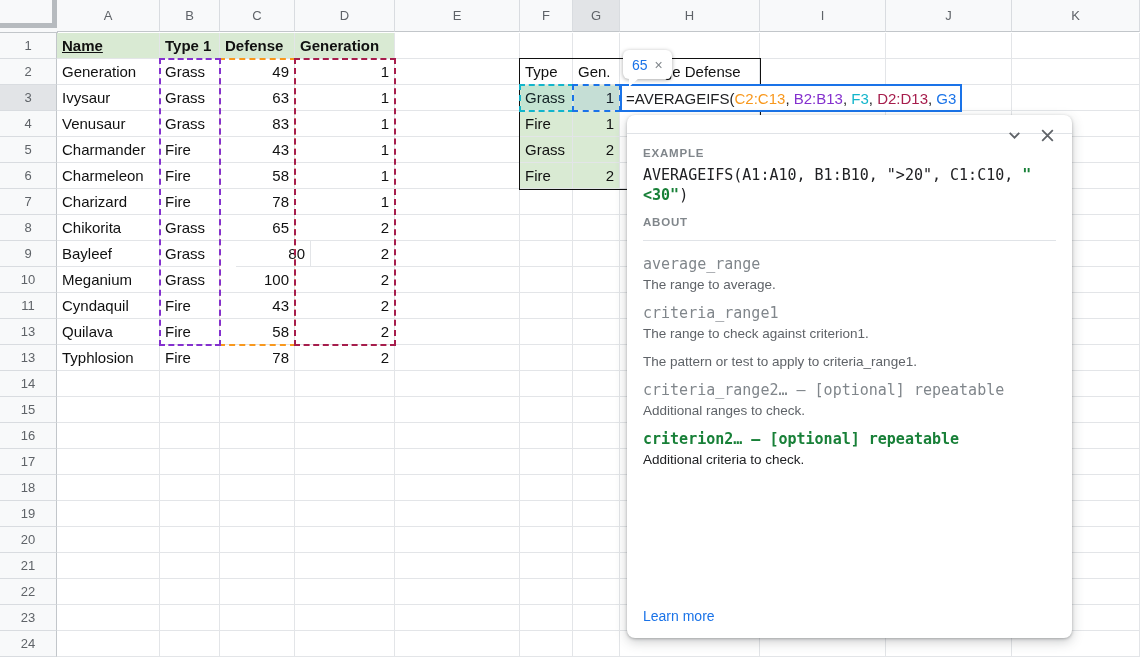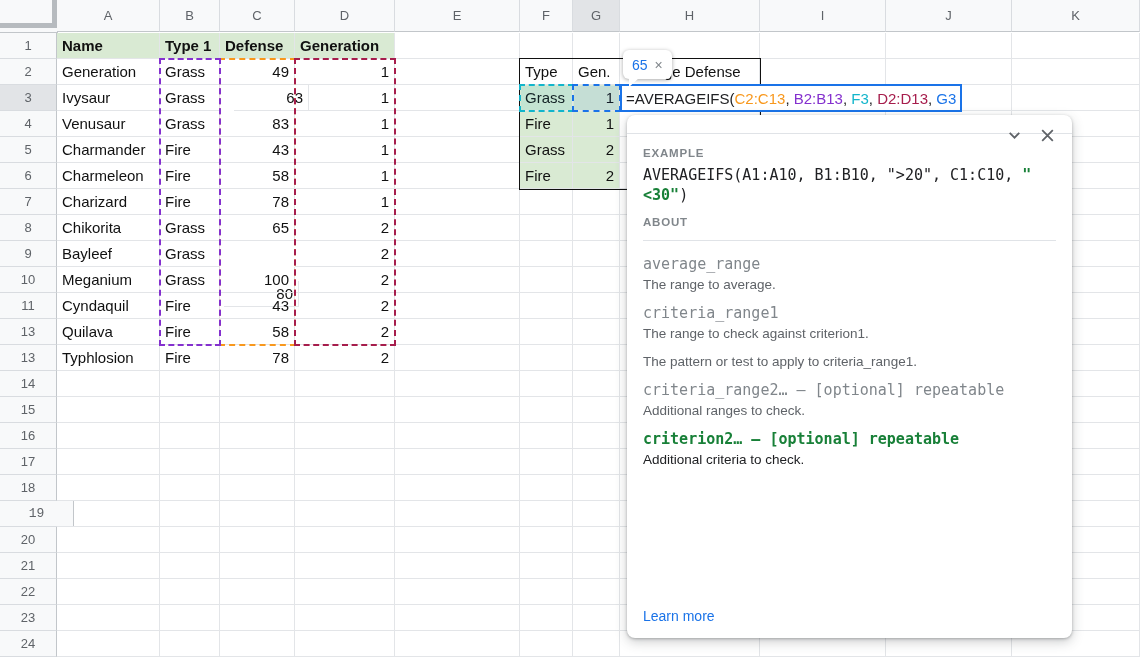--- a/index.html
+++ b/index.html
@@ -98,29 +98,29 @@
       <div class="rowhead" style="left: 0px; top: 241px; width: 57px; height: 26px;">9</div>
       <div class="rowhead" style="left: 0px; top: 267px; width: 57px; height: 26px;">10</div>
       <div class="rowhead" style="left: 0px; top: 293px; width: 57px; height: 26px;">11</div>
       <div class="rowhead" style="left: 0px; top: 319px; width: 57px; height: 26px;">13</div>
       <div class="rowhead" style="left: 0px; top: 345px; width: 57px; height: 26px;">13</div>
       <div class="rowhead" style="left: 0px; top: 371px; width: 57px; height: 26px;">14</div>
       <div class="rowhead" style="left: 0px; top: 397px; width: 57px; height: 26px;">15</div>
       <div class="rowhead" style="left: 0px; top: 423px; width: 57px; height: 26px;">16</div>
       <div class="rowhead" style="left: 0px; top: 449px; width: 57px; height: 26px;">17</div>
       <div class="rowhead" style="left: 0px; top: 475px; width: 57px; height: 26px;">18</div>
-      <div class="rowhead" style="left: 0px; top: 501px; width: 74px; height: 26px; font-family: Liberation Mono, monospace;">19</div>
+      <div class="rowhead" style="left: 0px; top: 501px; width: 57px; height: 26px;">19</div>
       <div class="rowhead" style="left: 0px; top: 527px; width: 57px; height: 26px;">20</div>
       <div class="rowhead" style="left: 0px; top: 553px; width: 57px; height: 26px;">21</div>
       <div class="rowhead" style="left: 0px; top: 579px; width: 57px; height: 26px;">22</div>
       <div class="rowhead" style="left: 0px; top: 605px; width: 57px; height: 26px;">23</div>
       <div class="rowhead" style="left: 0px; top: 631px; width: 57px; height: 26px;">24</div>
     </div>
   <div id="cells">
-      <div class="gcell greenfill bold t-left" style="left: 57px; top: 33px; width: 103px; height: 26px;">Name</div>
+      <div class="gcell greenfill bold t-left" style="left: 57px; top: 33px; width: 103px; height: 26px; text-decoration: underline;">Name</div>
       <div class="gcell greenfill bold t-left" style="left: 160px; top: 33px; width: 60px; height: 26px;">Type 1</div>
       <div class="gcell greenfill bold t-left" style="left: 220px; top: 33px; width: 75px; height: 26px;">Defense</div>
       <div class="gcell greenfill bold t-left" style="left: 295px; top: 33px; width: 100px; height: 26px;">Generation</div>
       <div class="gcell" style="left: 395px; top: 33px; width: 125px; height: 26px;"></div>
       <div class="gcell" style="left: 520px; top: 33px; width: 53px; height: 26px;"></div>
       <div class="gcell" style="left: 573px; top: 33px; width: 47px; height: 26px;"></div>
       <div class="gcell" style="left: 620px; top: 33px; width: 140px; height: 26px;"></div>
       <div class="gcell" style="left: 760px; top: 33px; width: 126px; height: 26px;"></div>
       <div class="gcell" style="left: 886px; top: 33px; width: 126px; height: 26px;"></div>
       <div class="gcell" style="left: 1012px; top: 33px; width: 128px; height: 26px;"></div>
@@ -130,21 +130,21 @@
       <div class="gcell t-right" style="left: 295px; top: 59px; width: 100px; height: 26px;">1</div>
       <div class="gcell" style="left: 395px; top: 59px; width: 125px; height: 26px;"></div>
       <div class="gcell t-left" style="left: 520px; top: 59px; width: 53px; height: 26px;">Type</div>
       <div class="gcell t-left" style="left: 573px; top: 59px; width: 47px; height: 26px;">Gen.</div>
       <div class="gcell t-left" style="left: 620px; top: 59px; width: 140px; height: 26px;">Average Defense</div>
       <div class="gcell" style="left: 760px; top: 59px; width: 126px; height: 26px;"></div>
       <div class="gcell" style="left: 886px; top: 59px; width: 126px; height: 26px;"></div>
       <div class="gcell" style="left: 1012px; top: 59px; width: 128px; height: 26px;"></div>
       <div class="gcell t-left" style="left: 57px; top: 85px; width: 103px; height: 26px;">Ivysaur</div>
       <div class="gcell t-left" style="left: 160px; top: 85px; width: 60px; height: 26px;">Grass</div>
-      <div class="gcell t-right" style="left: 234px; top: 85px; width: 75px; height: 26px;">63</div>
+      <div class="gcell t-right" style="left: 220px; top: 85px; width: 75px; height: 26px;">63</div>
       <div class="gcell t-right" style="left: 295px; top: 85px; width: 100px; height: 26px;">1</div>
       <div class="gcell" style="left: 395px; top: 85px; width: 125px; height: 26px;"></div>
       <div class="gcell t-left greenfill" style="left: 520px; top: 85px; width: 53px; height: 26px;">Grass</div>
       <div class="gcell t-right greenfill" style="left: 573px; top: 85px; width: 47px; height: 26px;">1</div>
       <div class="gcell" style="left: 620px; top: 85px; width: 140px; height: 26px;"></div>
       <div class="gcell" style="left: 760px; top: 85px; width: 126px; height: 26px;"></div>
       <div class="gcell" style="left: 886px; top: 85px; width: 126px; height: 26px;"></div>
       <div class="gcell" style="left: 1012px; top: 85px; width: 128px; height: 26px;"></div>
       <div class="gcell t-left" style="left: 57px; top: 111px; width: 103px; height: 26px;">Venusaur</div>
       <div class="gcell t-left" style="left: 160px; top: 111px; width: 60px; height: 26px;">Grass</div>
@@ -196,21 +196,21 @@
       <div class="gcell t-right" style="left: 295px; top: 215px; width: 100px; height: 26px;">2</div>
       <div class="gcell" style="left: 395px; top: 215px; width: 125px; height: 26px;"></div>
       <div class="gcell" style="left: 520px; top: 215px; width: 53px; height: 26px;"></div>
       <div class="gcell" style="left: 573px; top: 215px; width: 47px; height: 26px;"></div>
       <div class="gcell" style="left: 620px; top: 215px; width: 140px; height: 26px;"></div>
       <div class="gcell" style="left: 760px; top: 215px; width: 126px; height: 26px;"></div>
       <div class="gcell" style="left: 886px; top: 215px; width: 126px; height: 26px;"></div>
       <div class="gcell" style="left: 1012px; top: 215px; width: 128px; height: 26px;"></div>
       <div class="gcell t-left" style="left: 57px; top: 241px; width: 103px; height: 26px;">Bayleef</div>
       <div class="gcell t-left" style="left: 160px; top: 241px; width: 60px; height: 26px;">Grass</div>
-      <div class="gcell t-right" style="left: 224px; top: 241px; width: 75px; height: 26px; margin-top: 40px;">80</div>
+      <div class="gcell t-right" style="left: 236px; top: 241px; width: 75px; height: 26px;">80</div>
       <div class="gcell t-right" style="left: 295px; top: 241px; width: 100px; height: 26px;">2</div>
       <div class="gcell" style="left: 395px; top: 241px; width: 125px; height: 26px;"></div>
       <div class="gcell" style="left: 520px; top: 241px; width: 53px; height: 26px;"></div>
       <div class="gcell" style="left: 573px; top: 241px; width: 47px; height: 26px;"></div>
       <div class="gcell" style="left: 620px; top: 241px; width: 140px; height: 26px;"></div>
       <div class="gcell" style="left: 760px; top: 241px; width: 126px; height: 26px;"></div>
       <div class="gcell" style="left: 886px; top: 241px; width: 126px; height: 26px;"></div>
       <div class="gcell" style="left: 1012px; top: 241px; width: 128px; height: 26px;"></div>
       <div class="gcell t-left" style="left: 57px; top: 267px; width: 103px; height: 26px;">Meganium</div>
       <div class="gcell t-left" style="left: 160px; top: 267px; width: 60px; height: 26px;">Grass</div>

